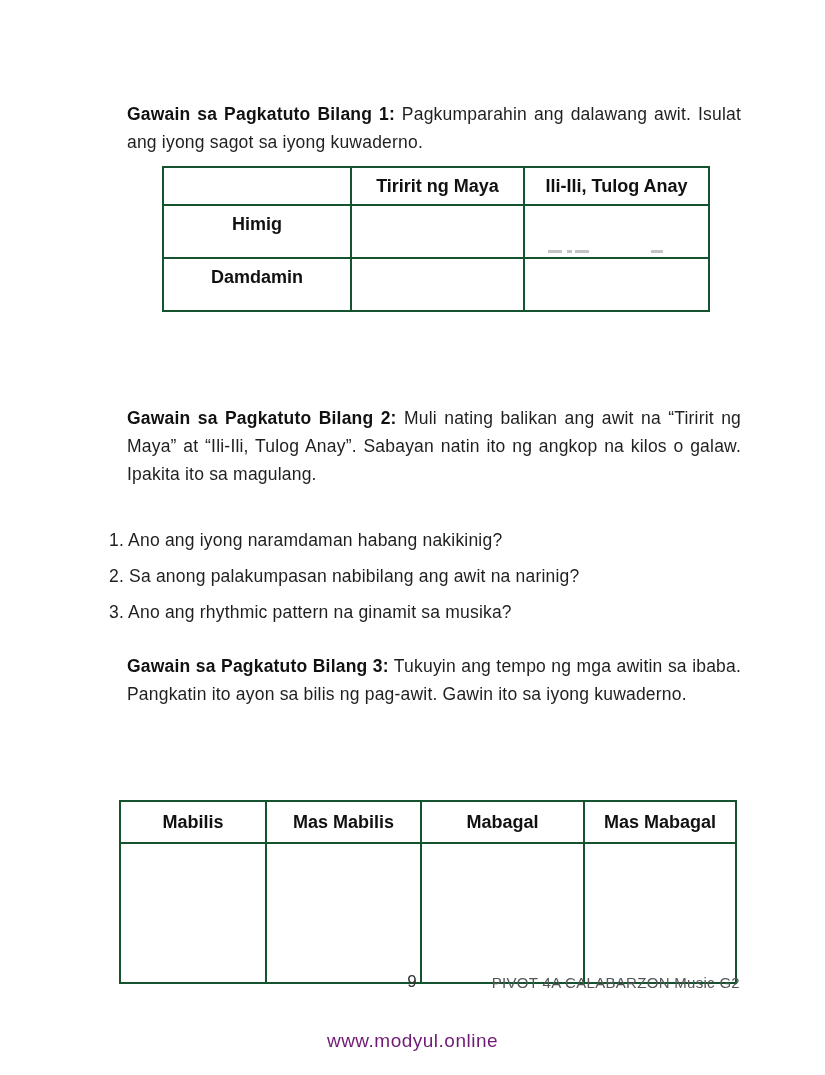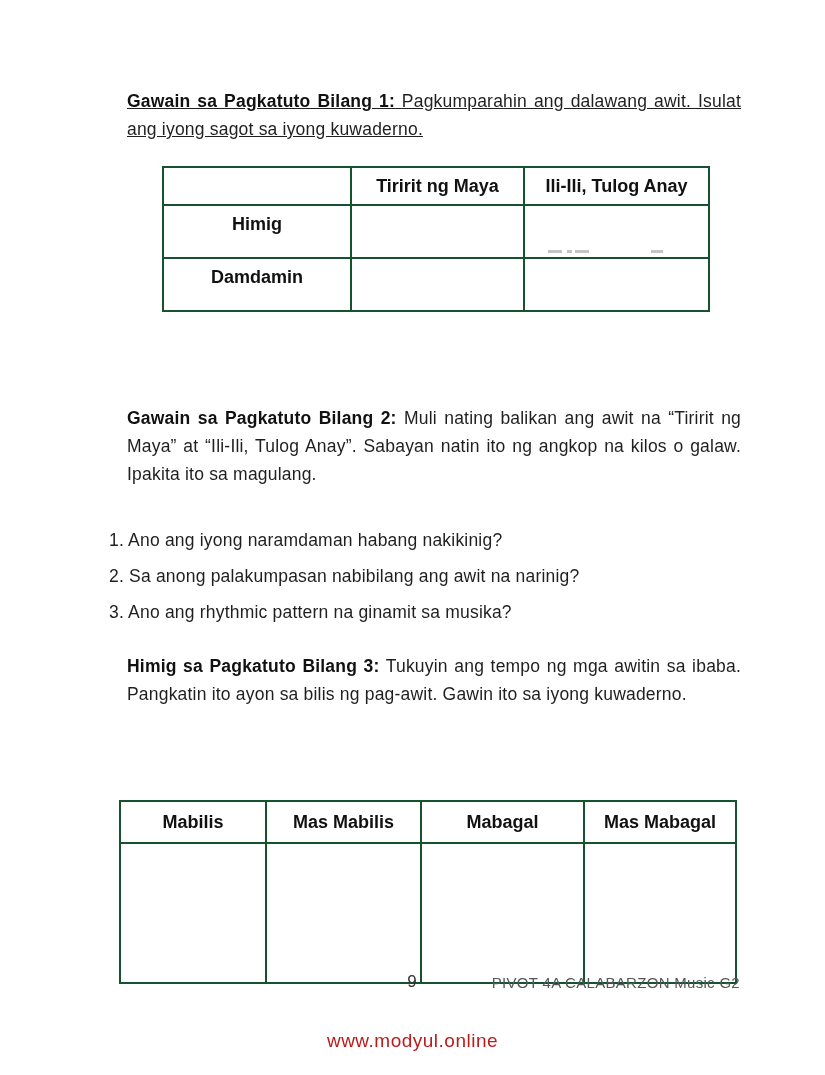--- a/index.html
+++ b/index.html
@@ -18,21 +18,21 @@
     position: absolute;
     left: 127px;
     width: 614px;
     font-size: 17.5px;
     line-height: 28px;
     text-align: justify;
     color: #1f1f1f;
     letter-spacing: 0.2px;
   }
   .para strong { font-weight: 700; color: #111; }
-  .p1 { top: 87px; text-decoration: underline; }
+  .p1 { top: 100px; }
   .p2 { top: 404px; }
   .p3 { top: 652px; }
 
   .questions { position: absolute; left: 109px; top: 528px; width: 614px; }
   .question {
     font-size: 17.5px;
     line-height: 24px;
     margin-bottom: 12px;
     color: #1f1f1f;
     letter-spacing: 0.2px;
@@ -85,21 +85,21 @@
     right: 85px; top: 974px;
     font-size: 15px;
     color: #55565a;
     letter-spacing: 0.3px;
   }
   .watermark {
     position: absolute;
     left: 0; top: 1030px; width: 100%;
     text-align: center;
     font-size: 19px;
-    color: #b91c1c;
+    color: #701a75;
     letter-spacing: 0.5px;
   }
 </style>
 </head>
 <body>
 
 <div class="page">
 
   <p class="para p1">
     <strong>Gawain sa Pagkatuto Bilang 1:</strong>
@@ -135,21 +135,21 @@
     <span>Muli nating balikan ang awit na “Tiririt ng Maya” at “Ili-Ili, Tulog Anay”. Sabayan natin ito ng angkop na kilos o galaw. Ipakita ito sa magulang.</span>
   </p>
 
   <div class="questions">
     <div class="question">1. Ano ang iyong naramdaman habang nakikinig?</div>
     <div class="question">2. Sa anong palakumpasan nabibilang ang awit na narinig?</div>
     <div class="question">3. Ano ang rhythmic pattern na ginamit sa musika?</div>
   </div>
 
   <p class="para p3">
-    <strong>Himig sa Pagkatuto Bilang 3:</strong>
+    <strong>Gawain sa Pagkatuto Bilang 3:</strong>
     <span>Tukuyin ang tempo ng mga awitin sa ibaba. Pangkatin ito ayon sa bilis ng pag-awit. Gawin ito sa iyong kuwaderno.</span>
   </p>
 
   <table class="table2">
     <tbody>
         <tr class="rhead">
       <td class="c1">Mabilis</td>
       <td class="c2">Mas Mabilis</td>
       <td class="c3">Mabagal</td>
       <td class="c4">Mas Mabagal</td>

